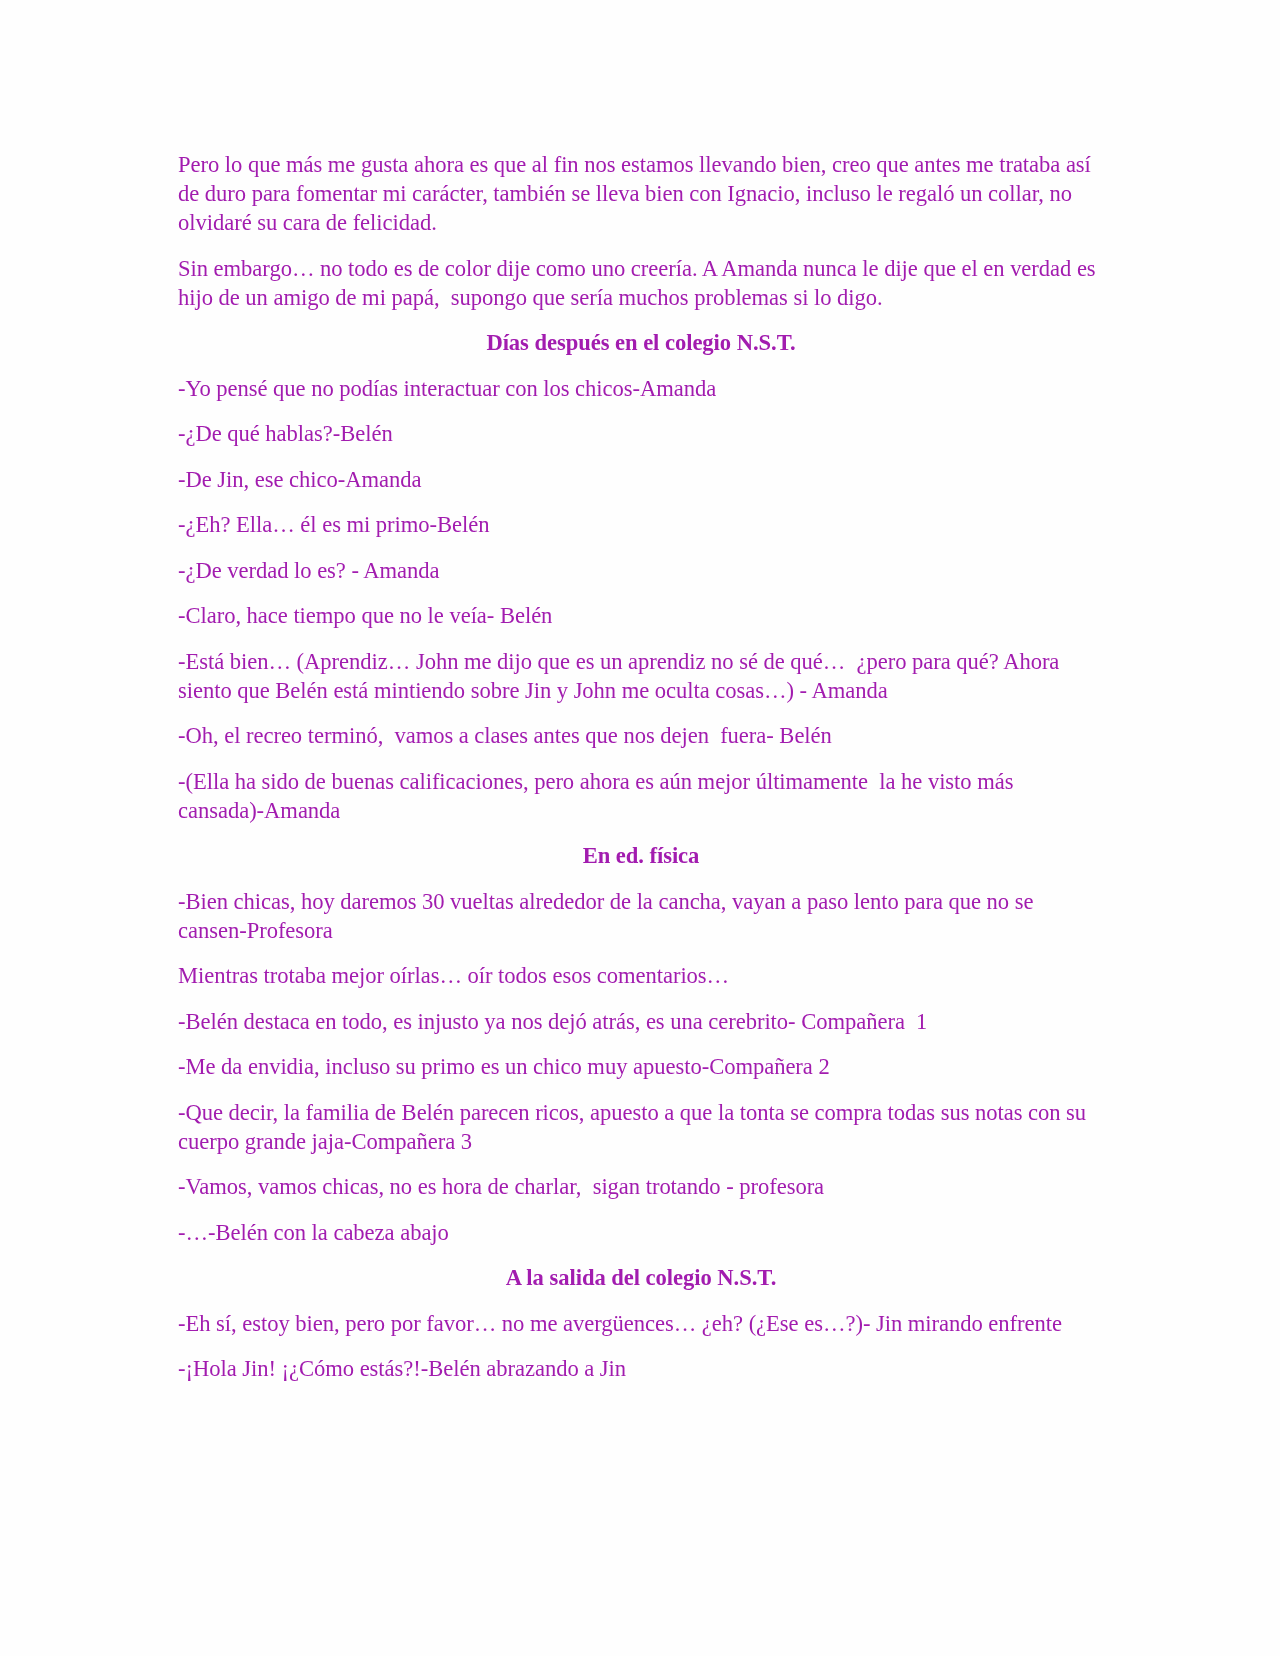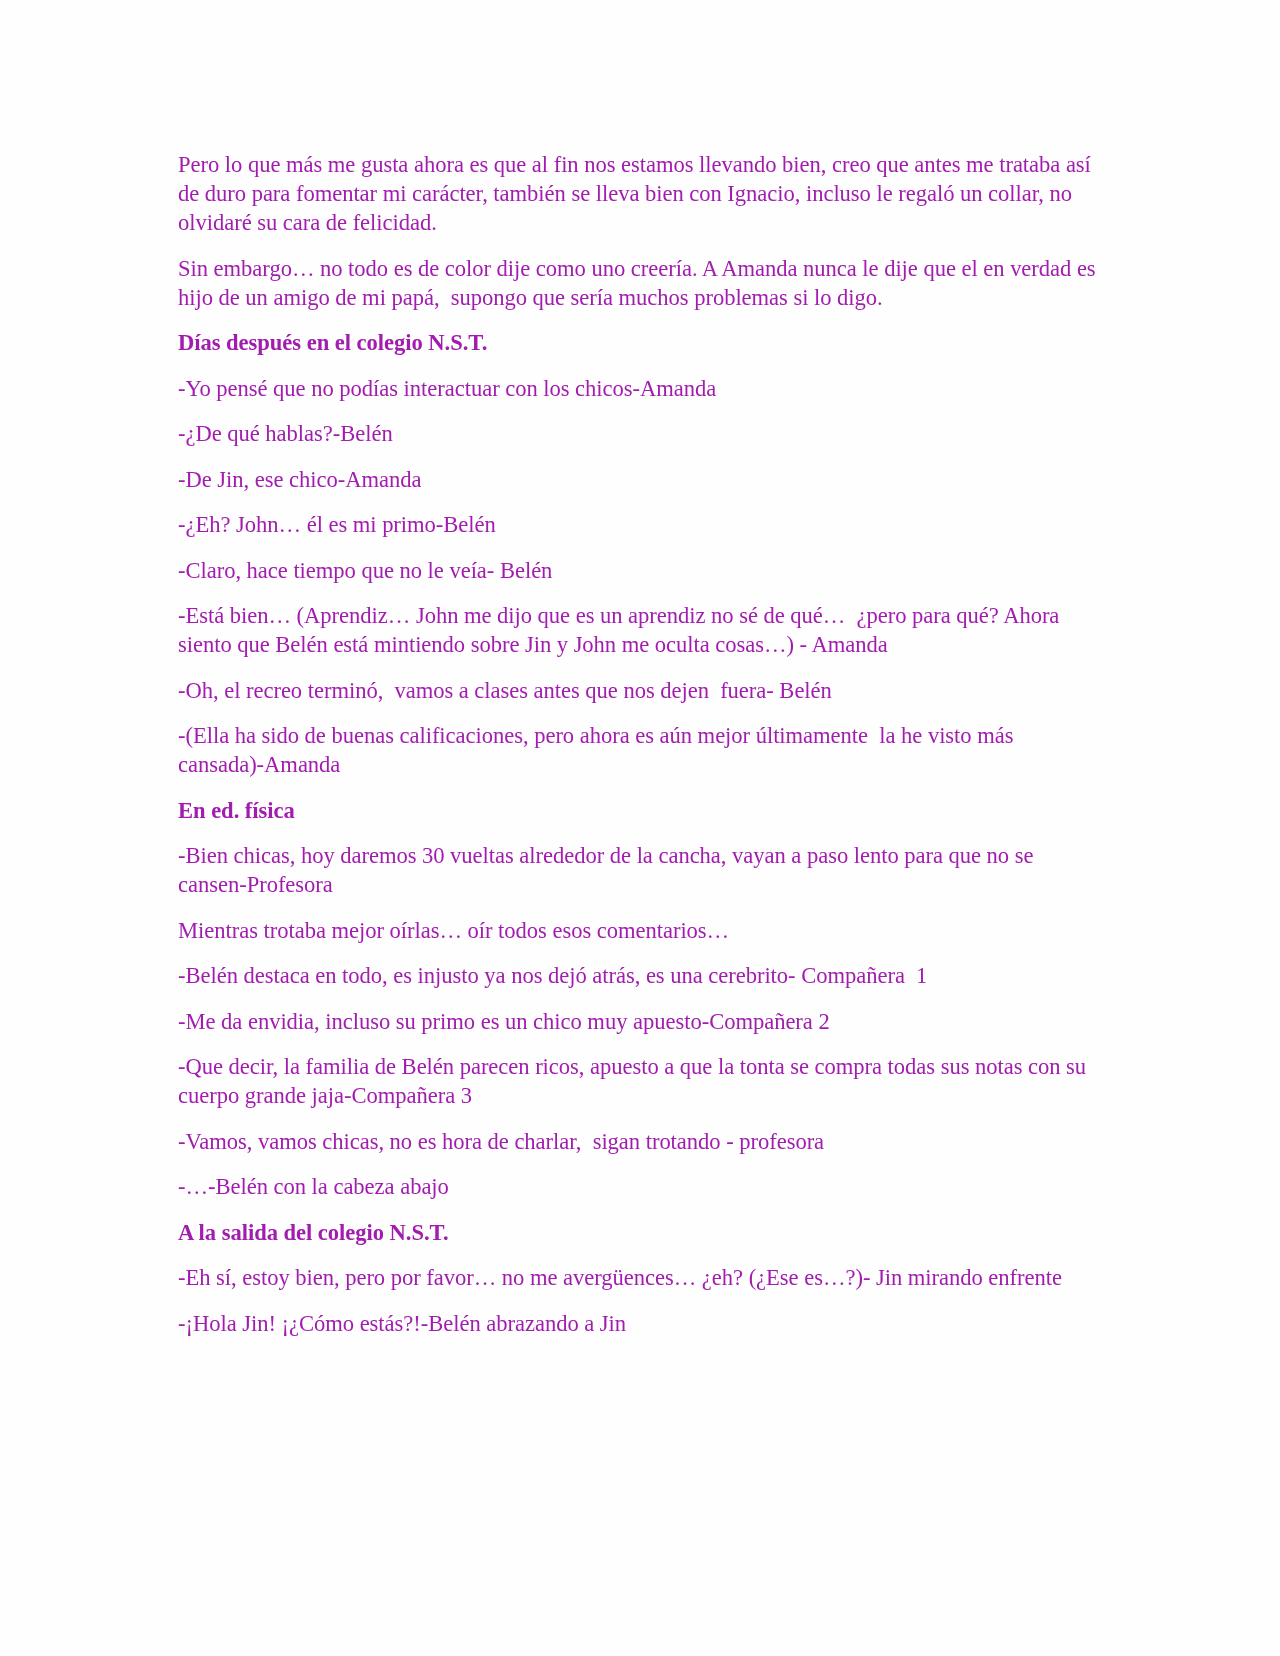--- a/index.html
+++ b/index.html
@@ -25,33 +25,35 @@
       letter-spacing: -0.05px;
     }
     .para {
       margin: 0 0 16.5px 0;
       white-space: pre-wrap;
     }
     .heading {
       margin: 0 0 16.5px 0;
       font-weight: bold;
       white-space: pre-wrap;
+      text-align: center;
     }
   </style>
 </head>
 <body>
 
 <div class="page">
   <p class="para">Pero lo que más me gusta ahora es que al fin nos estamos llevando bien, creo que antes me trataba así de duro para fomentar mi carácter, también se lleva bien con Ignacio, incluso le regaló un collar, no olvidaré su cara de felicidad.</p>
   <p class="para">Sin embargo… no todo es de color dije como uno creería. A Amanda nunca le dije que el en verdad es hijo de un amigo de mi papá,  supongo que sería muchos problemas si lo digo.</p>
   <p class="heading">Días después en el colegio N.S.T.</p>
   <p class="para">-Yo pensé que no podías interactuar con los chicos-Amanda</p>
   <p class="para">-¿De qué hablas?-Belén</p>
   <p class="para">-De Jin, ese chico-Amanda</p>
-  <p class="para">-¿Eh? John… él es mi primo-Belén</p>
+  <p class="para">-¿Eh? Ella… él es mi primo-Belén</p>
+  <p class="para">-¿De verdad lo es? - Amanda</p>
   <p class="para">-Claro, hace tiempo que no le veía- Belén</p>
   <p class="para">-Está bien… (Aprendiz… John me dijo que es un aprendiz no sé de qué…  ¿pero para qué? Ahora siento que Belén está mintiendo sobre Jin y John me oculta cosas…) - Amanda</p>
   <p class="para">-Oh, el recreo terminó,  vamos a clases antes que nos dejen  fuera- Belén</p>
   <p class="para">-(Ella ha sido de buenas calificaciones, pero ahora es aún mejor últimamente  la he visto más cansada)-Amanda</p>
   <p class="heading">En ed. física</p>
   <p class="para">-Bien chicas, hoy daremos 30 vueltas alrededor de la cancha, vayan a paso lento para que no se cansen-Profesora</p>
   <p class="para">Mientras trotaba mejor oírlas… oír todos esos comentarios…</p>
   <p class="para">-Belén destaca en todo, es injusto ya nos dejó atrás, es una cerebrito- Compañera  1</p>
   <p class="para">-Me da envidia, incluso su primo es un chico muy apuesto-Compañera 2</p>
   <p class="para">-Que decir, la familia de Belén parecen ricos, apuesto a que la tonta se compra todas sus notas con su cuerpo grande jaja-Compañera 3</p>

